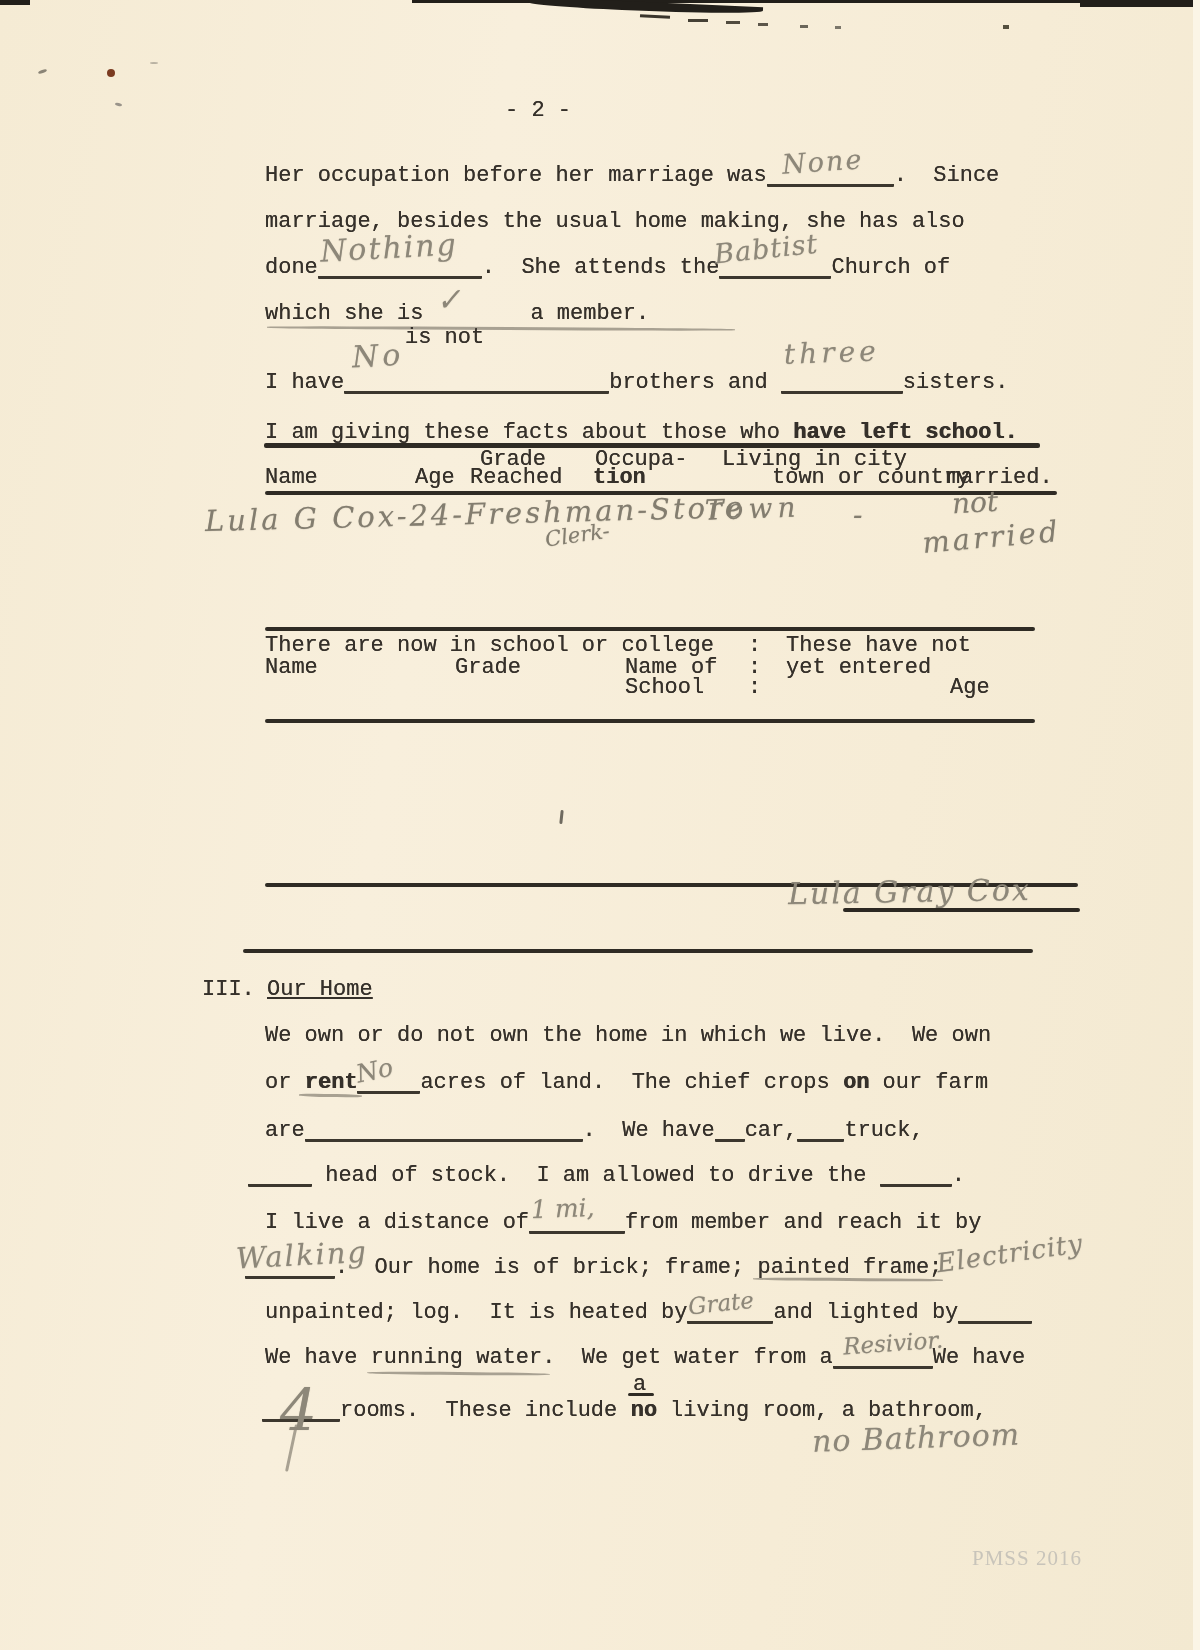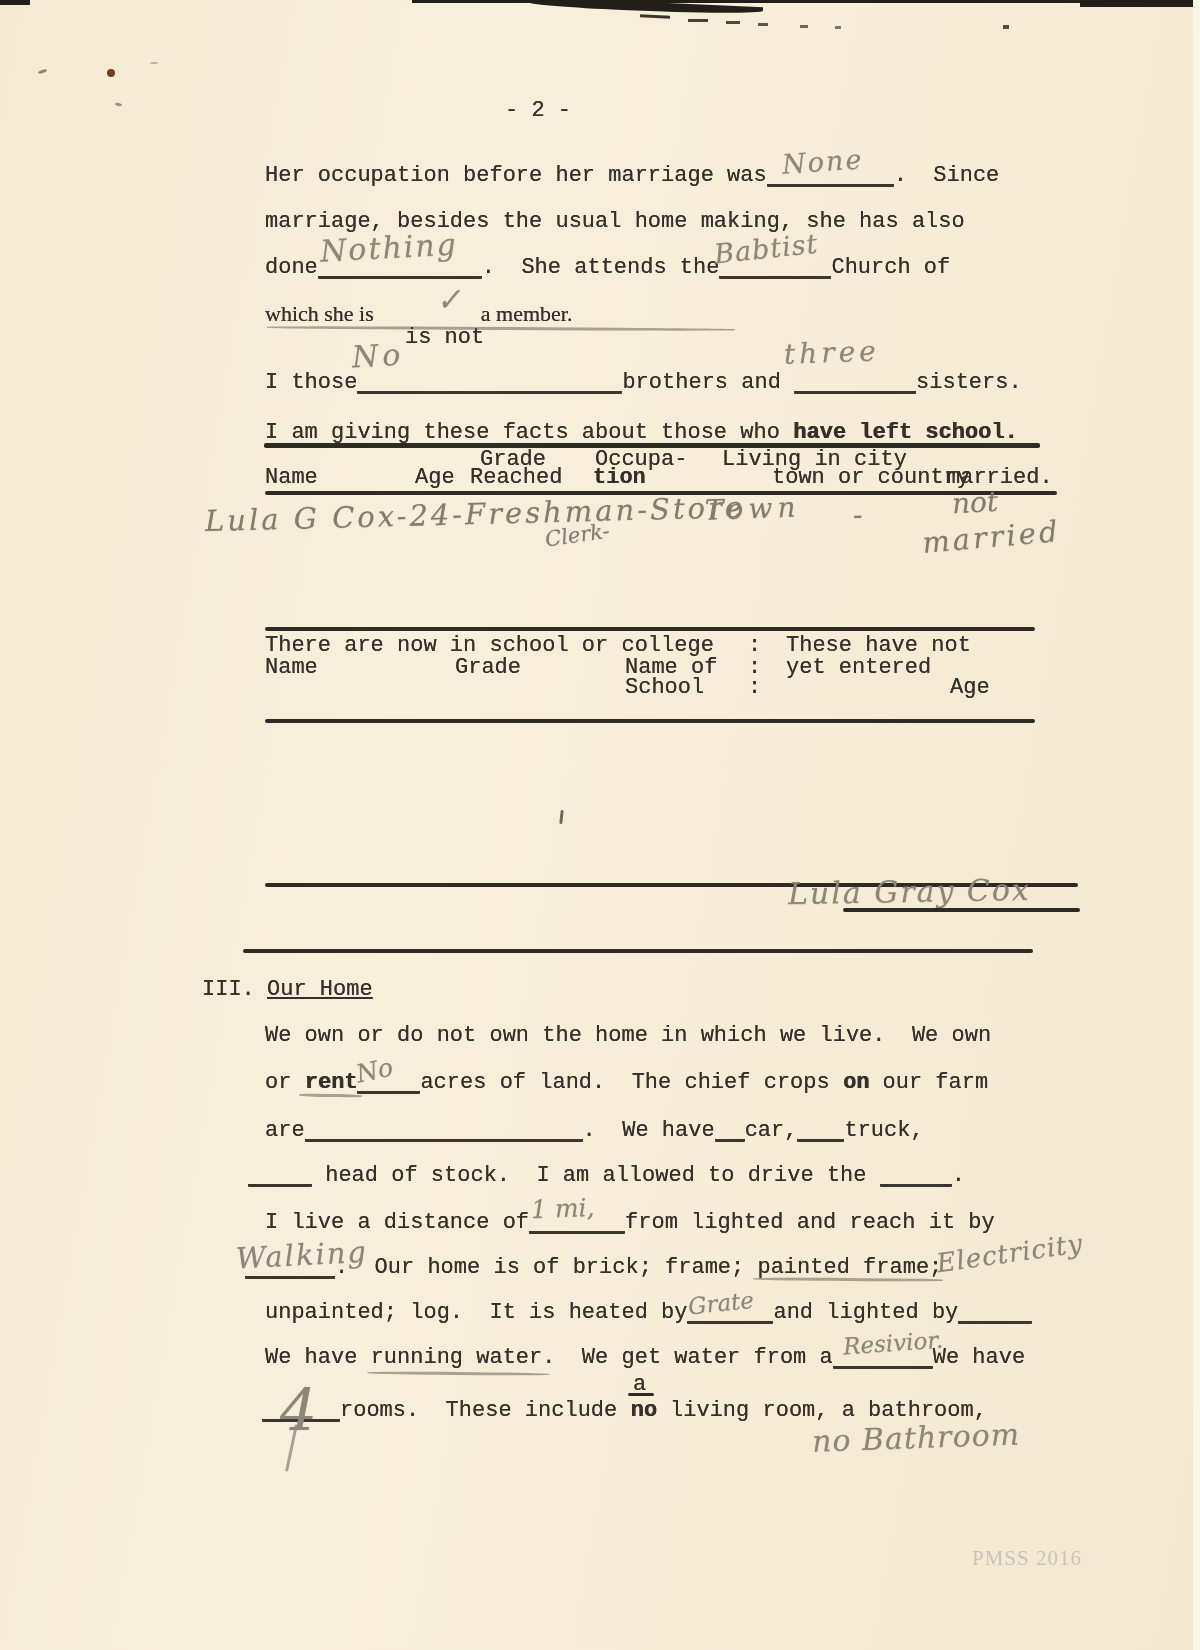--- a/index.html
+++ b/index.html
@@ -61,25 +61,25 @@
   <div class="speck" style="left:560px;top:810px;width:2.5px;height:14px;background:#6f6a5f;transform:rotate(6deg);border-radius:2px;"></div>
 
   <div class="t" style="left:505px;top:98px;">- 2 -</div>
 
   <div class="t" style="left:265px;top:209px;">marriage, besides the usual home making, she has also</div>
 
   <div class="t" style="left:265px;top:163px;"><span>Her occupation before her marriage was</span><span class="bl" style="width:127px;"></span><span>.  Since</span></div>
 
   <div class="t" style="left:265px;top:255px;"><span>done</span><span class="bl" style="width:164px;"></span><span>.  She attends the</span><span class="bl" style="width:112px;"></span><span>Church of</span></div>
 
-  <div class="t" style="left:265px;top:301px;font-family:Liberation Serif, serif;"><span>which she is</span><span class="gap" style="width:107px;"></span><span>a member.</span></div>
+  <div class="t" style="left:265px;top:301px;"><span>which she is</span><span class="gap" style="width:107px;"></span><span>a member.</span></div>
   <div class="pl" style="left:267px;top:327px;width:468px;transform:rotate(.3deg);"></div>
   <div class="t" style="left:405px;top:325px;">is not</div>
 
-  <div class="t" style="left:265px;top:370px;"><span>I those</span><span class="bl" style="width:265px;"></span><span>brothers and </span><span class="bl" style="width:122px;"></span><span>sisters.</span></div>
+  <div class="t" style="left:265px;top:370px;"><span>I have</span><span class="bl" style="width:265px;"></span><span>brothers and </span><span class="bl" style="width:122px;"></span><span>sisters.</span></div>
 
   <div class="t" style="left:265px;top:420px;"><span>I am giving these facts about those who </span><span class="ov">have left school.</span></div>
   <div class="rule" style="left:264px;top:443px;width:776px;height:4.5px;"></div>
 
   <div>
     <div class="t" style="left:480px;top:447px;">Grade</div>
     <div class="t" style="left:595px;top:447px;">Occupa-</div>
     <div class="t" style="left:722px;top:447px;">Living in city</div>
   </div>
   <div>
@@ -130,21 +130,21 @@
 
   <div class="t" style="left:265px;top:1023px;">We own or do not own the home in which we live.  We own</div>
 
   <div class="t" style="left:265px;top:1070px;"><span>or </span><span class="ov">rent</span><span class="bl" style="width:63px;"></span><span>acres of land.  The chief crops </span><span class="ov">on</span><span> our farm</span></div>
   <div class="pl" style="left:299px;top:1094px;width:63px;transform:rotate(1deg);"></div>
 
   <div class="t" style="left:265px;top:1118px;"><span>are</span><span class="bl" style="width:278px;"></span><span>.  We have</span><span class="bl" style="width:30px;"></span><span>car,</span><span class="bl" style="width:47px;"></span><span>truck,</span></div>
 
   <div class="t" style="left:248px;top:1163px;"><span class="bl" style="width:64px;"></span><span> head of stock.  I am allowed to drive the </span><span class="bl" style="width:72px;"></span><span>.</span></div>
 
-  <div class="t" style="left:265px;top:1210px;"><span>I live a distance of</span><span class="bl" style="width:96px;"></span><span>from lighted and reach it by</span></div>
+  <div class="t" style="left:265px;top:1210px;"><span>I live a distance of</span><span class="bl" style="width:96px;"></span><span>from member and reach it by</span></div>
 
   <div class="t" style="left:245px;top:1255px;"><span class="bl" style="width:90px;"></span><span>.  Our home is of brick; frame; </span><span>painted frame</span><span>;</span></div>
   <div class="pl" style="left:753px;top:1278px;width:190px;transform:rotate(.4deg);"></div>
 
   <div class="t" style="left:265px;top:1300px;"><span>unpainted; log.  It is heated by</span><span class="bl" style="width:86px;"></span><span>and lighted by</span><span class="bl" style="width:74px;"></span></div>
 
   <div class="t" style="left:265px;top:1345px;"><span>We have </span><span>running water</span><span>.  We get water from a</span><span class="bl" style="width:100px;"></span><span>We have</span></div>
   <div class="pl" style="left:367px;top:1372px;width:183px;height:3px;transform:rotate(.5deg);"></div>
 
   <div class="t" style="left:633px;top:1372px;">a</div>

